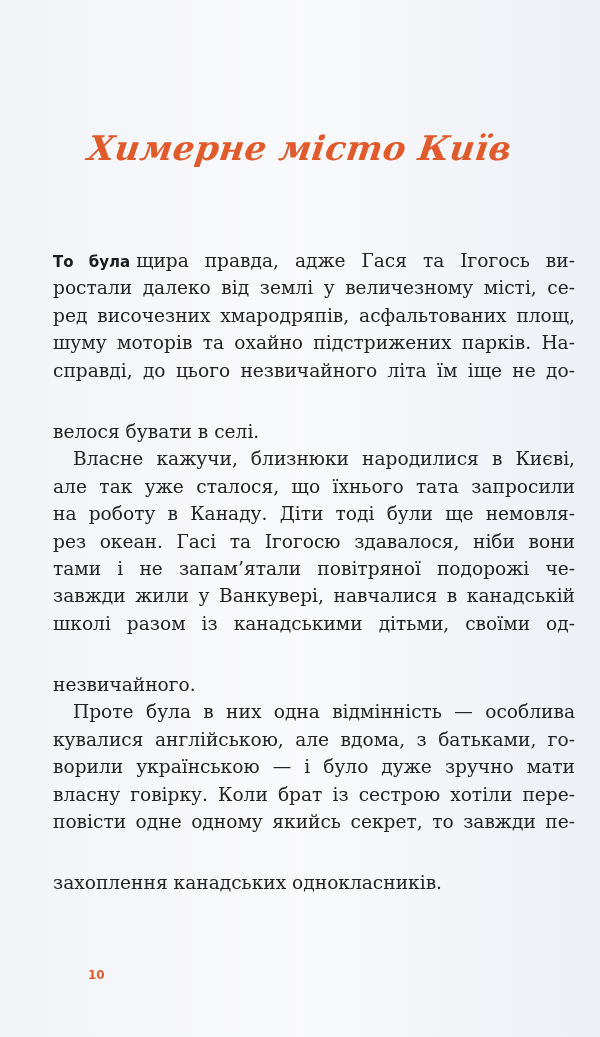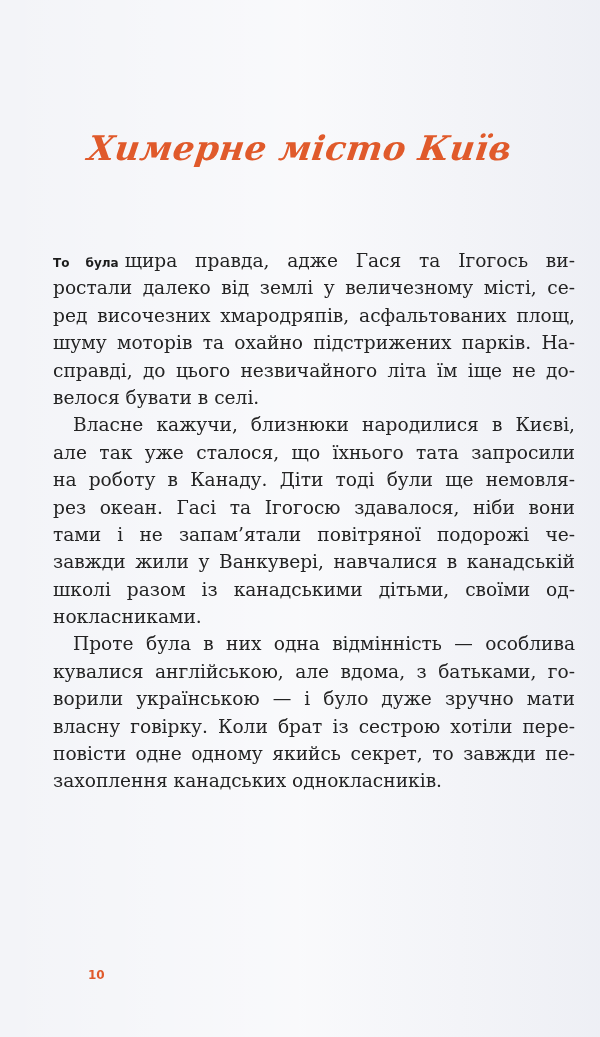--- a/index.html
+++ b/index.html
@@ -45,29 +45,30 @@
     }
     .line {
       display: block;
       white-space: nowrap;
       text-align: justify;
       text-align-last: justify;
       height: 27.4px;
     }
     .line.last {
       text-align-last: left;
+      margin-top: 34px;
     }
     .line.indent {
       padding-left: 20px;
     }
     .lead-in {
       font-family: "DejaVu Sans", sans-serif;
       font-weight: bold;
       color: #1c1c1c;
-      font-size: 12px;
+      font-size: 15px;
       margin-right: 6px;
     }
     .page-number {
       position: absolute;
       top: 968px;
       left: 88px;
       font-family: "DejaVu Sans", sans-serif;
       font-weight: bold;
       font-size: 12px;
       color: #e05a2b;
@@ -92,21 +93,21 @@
     </div>
 
     <div class="paragraph">
       <span class="line indent">Власне кажучи, близнюки народилися в Києві,</span>
       <span class="line">але так уже сталося, що їхнього тата запросили</span>
       <span class="line">на роботу в Канаду. Діти тоді були ще немовля-</span>
       <span class="line">рез океан. Гасі та Ігогосю здавалося, ніби вони</span>
       <span class="line">тами і не запам’ятали повітряної подорожі че-</span>
       <span class="line">завжди жили у Ванкувері, навчалися в канадській</span>
       <span class="line">школі разом із канадськими дітьми, своїми од-</span>
-      <span class="line last">нокласниками.</span>
+      <span class="line last">незвичайного.</span>
     </div>
 
     <div class="paragraph">
       <span class="line indent">Проте була в них одна відмінність — особлива</span>
       <span class="line">кувалися англійською, але вдома, з батьками, го-</span>
       <span class="line">ворили українською — і було дуже зручно мати</span>
       <span class="line">власну говірку. Коли брат із сестрою хотіли пере-</span>
       <span class="line">повісти одне одному якийсь секрет, то завжди пе-</span>
       <span class="line last">захоплення канадських однокласників.</span>
     </div>

